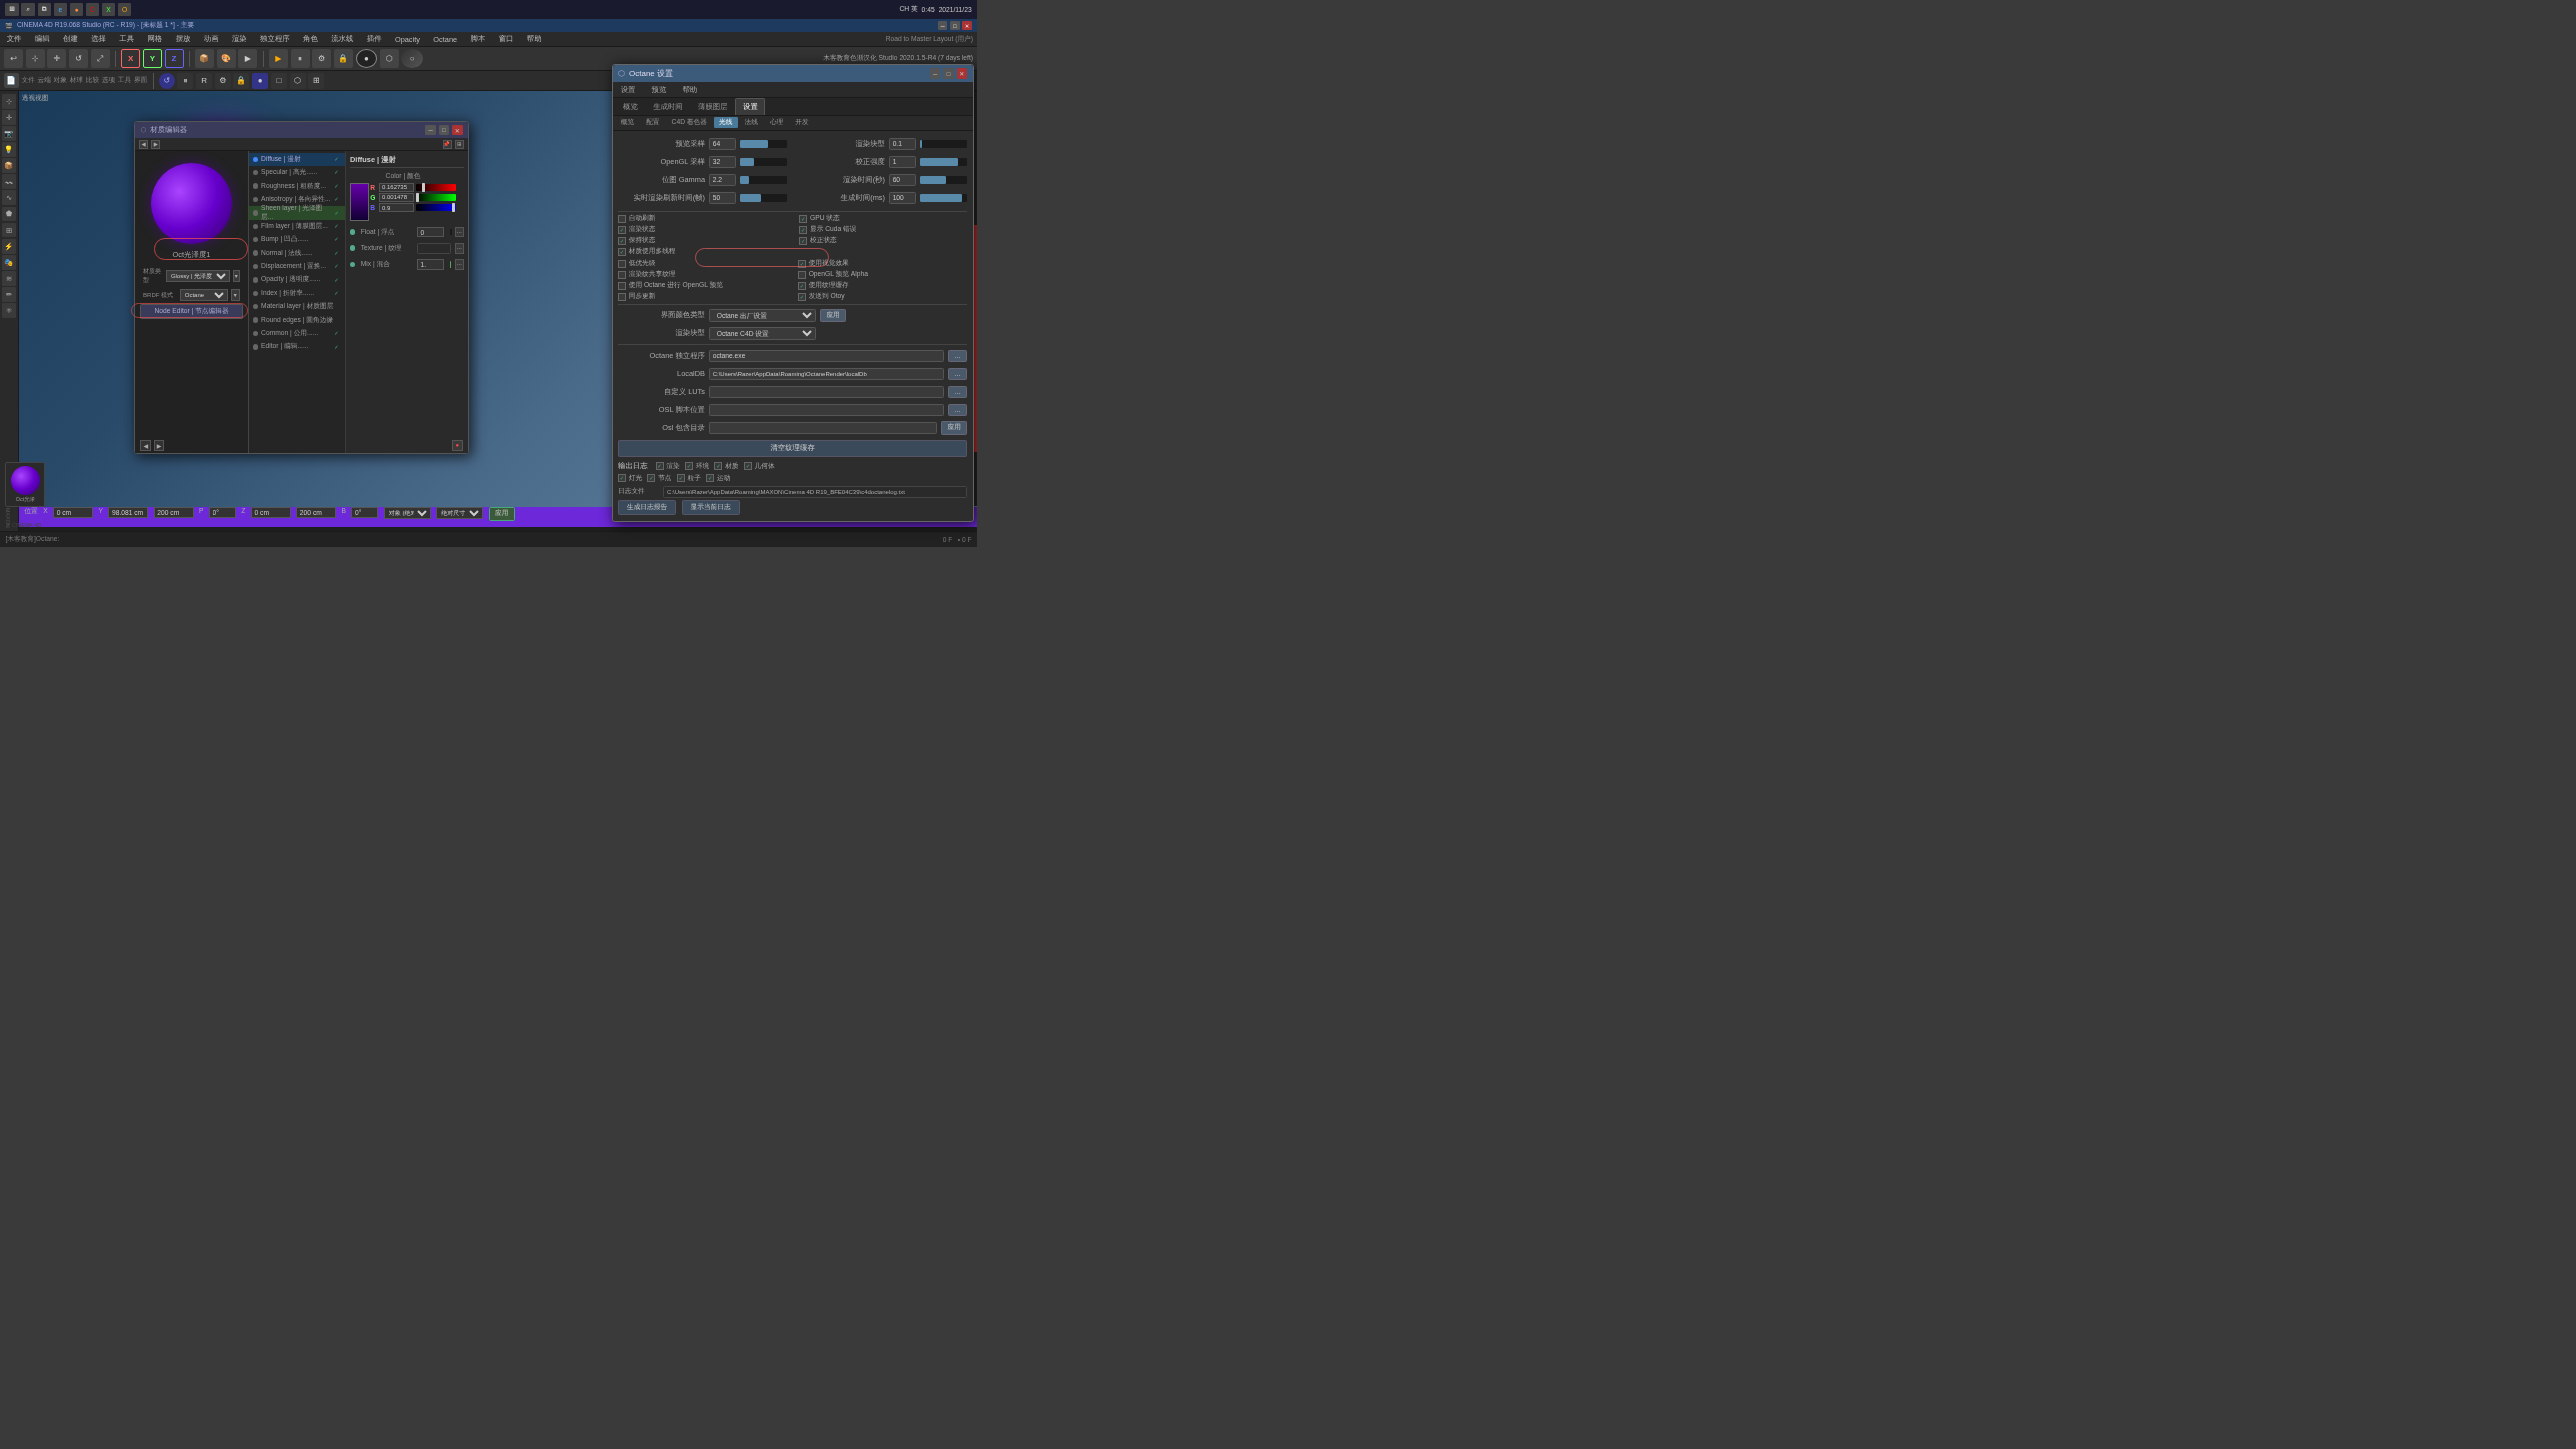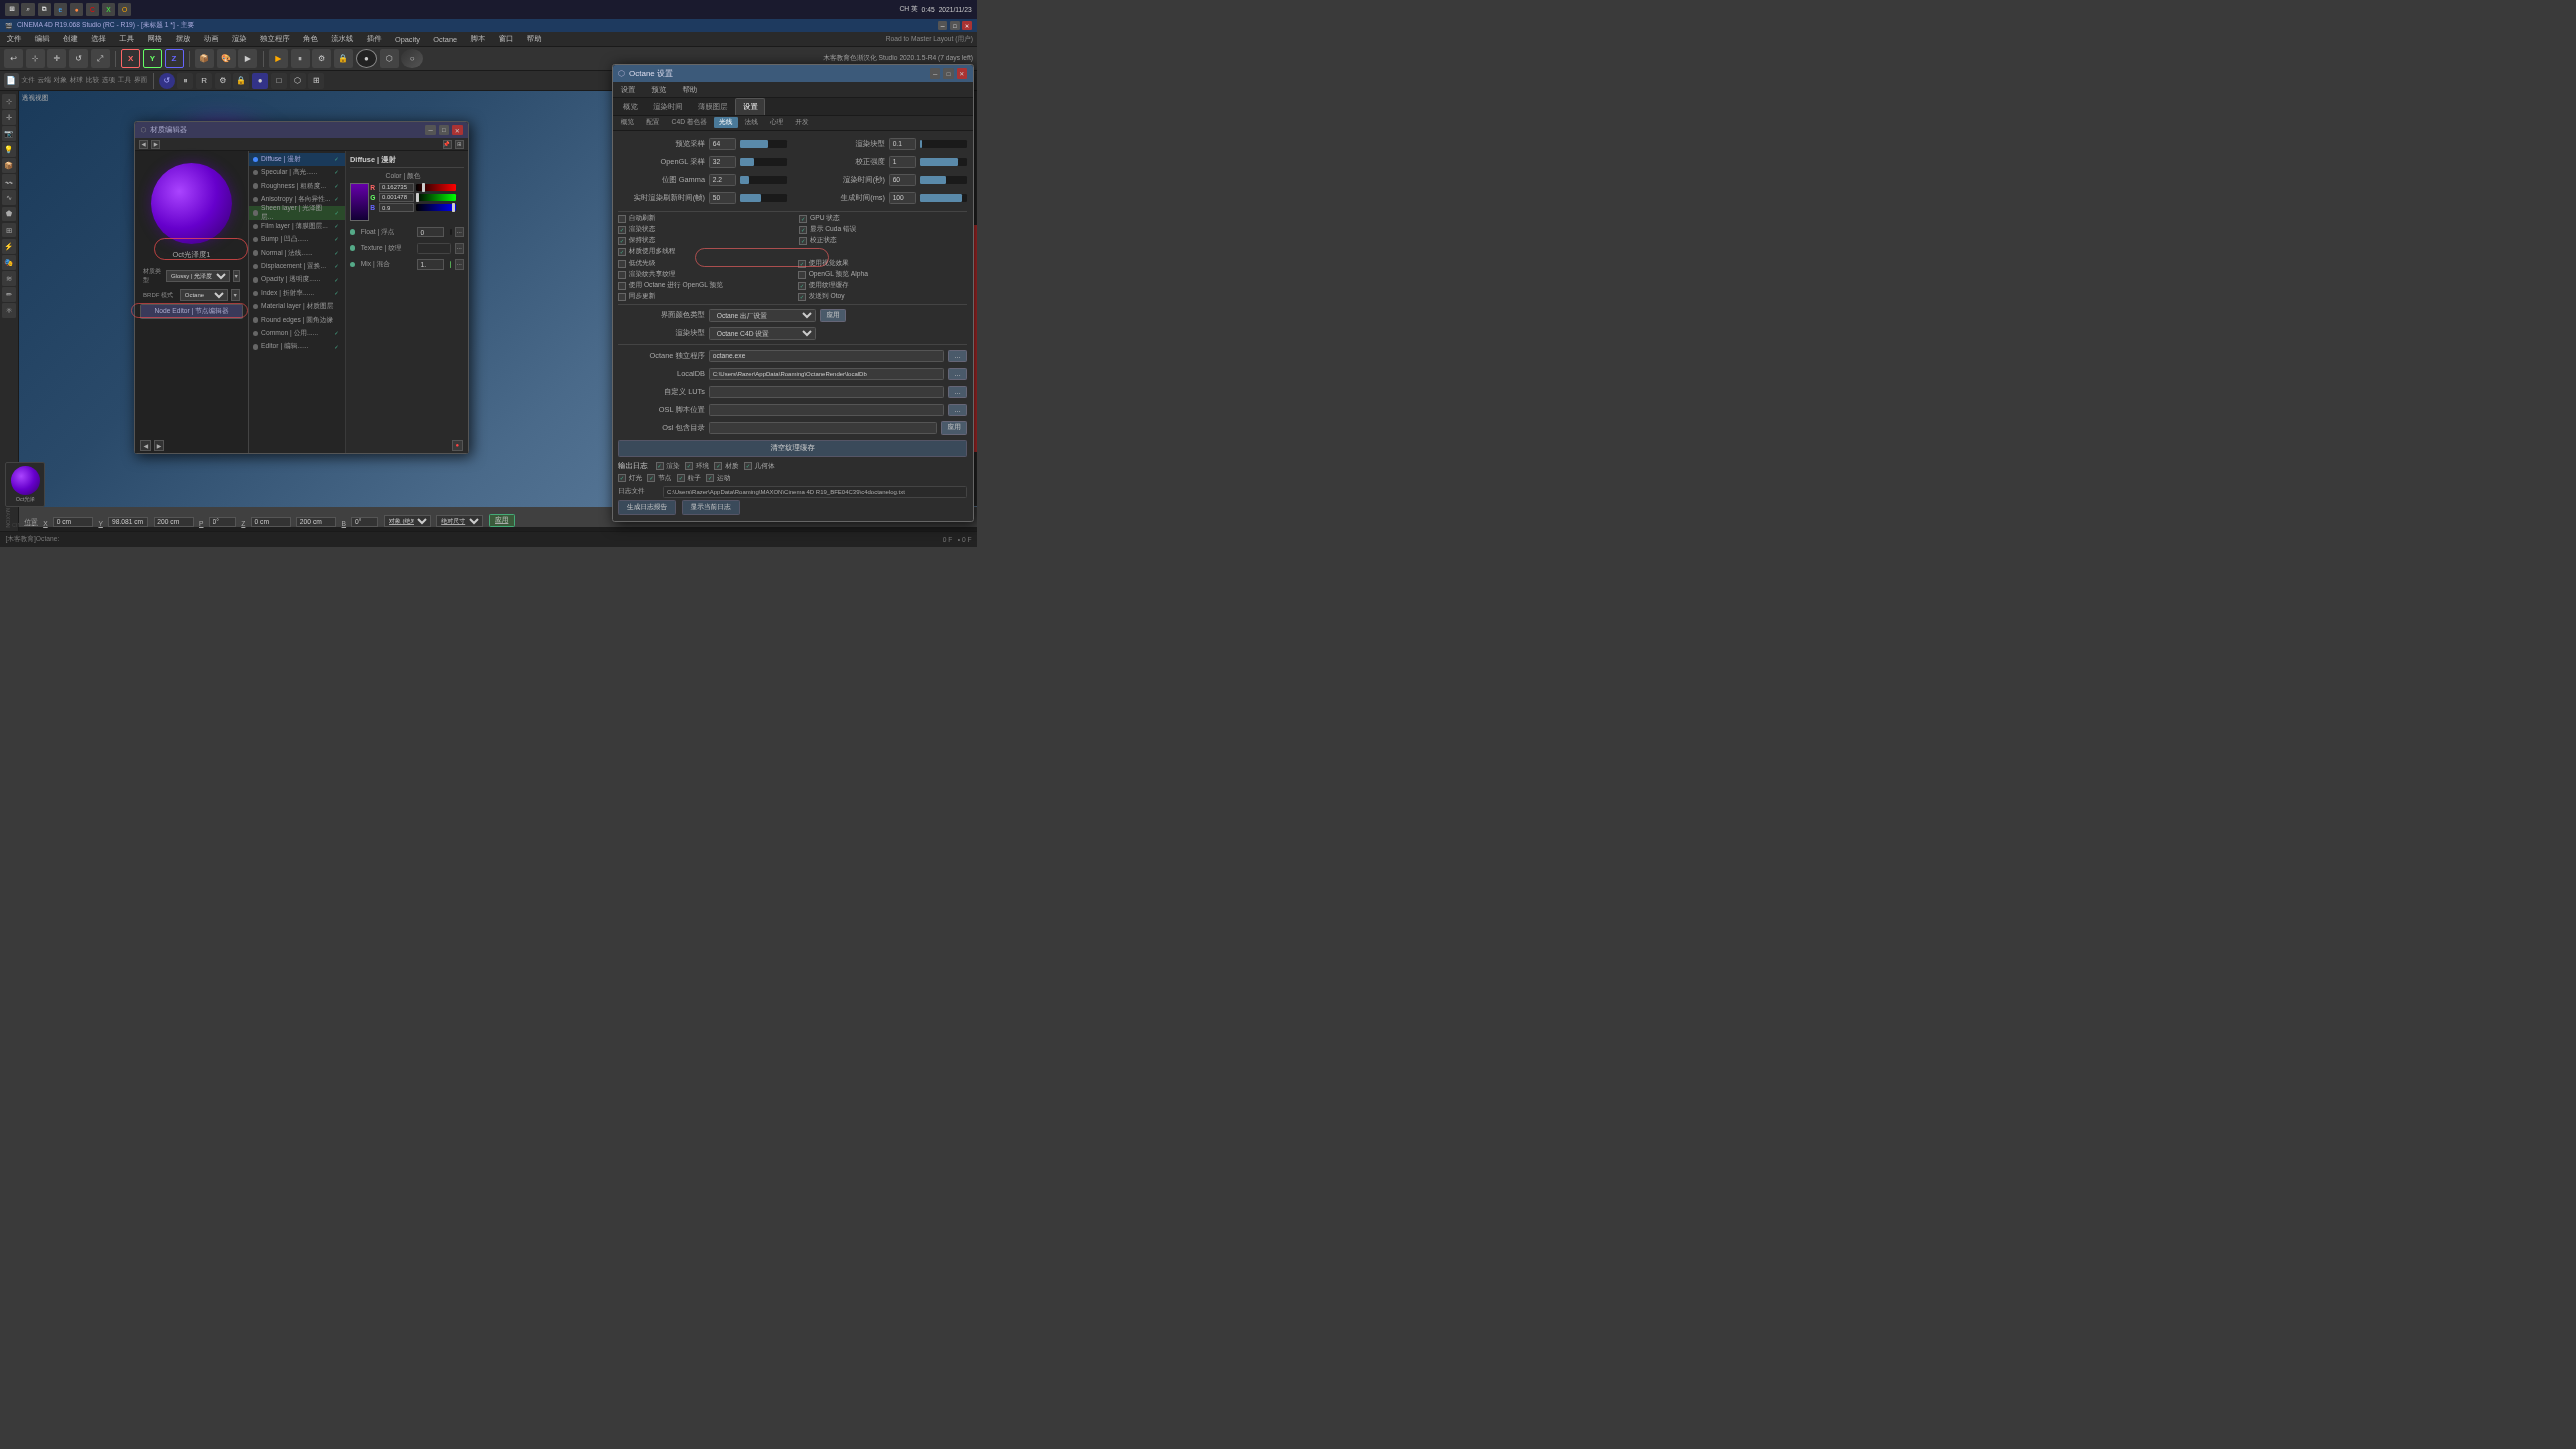--- a/index.html
+++ b/index.html
@@ -642,21 +642,21 @@
     </div>
 
     <div class="viewport">
       <span class="viewport-label">透视视图</span>
 
       <div class="sphere-main"></div>
 
       <div class="sphere-small"></div>
 
       <div style="position:absolute; bottom:0; left:0; right:0; height:40px; background:#252525;">
-        <div style="height:20px; background:#404040; display:flex; align-items:flex-end; gap:5.4px; padding:0 5.4px; font-size:6.7px; color:#aaa;text-decoration:underline;">
+        <div style="height:20px; background:#6d28d9; display:flex; align-items:flex-start; gap:5.4px; padding:0 5.4px; font-size:6.7px; color:#aaa;">
           <span>位置</span>
           <span>X</span>
           <input type="text" value="0 cm" style="width: 40px; height: 10.7px; background: rgb(51, 51, 51); border: 0.7px solid rgb(85, 85, 85); color: rgb(204, 204, 204); font-size: 6.7px; padding: 0.7px 2.7px;">
           <span>Y</span>
           <input type="text" value="98.081 cm" style="width: 40px; height: 10.7px; background: rgb(51, 51, 51); border: 0.7px solid rgb(85, 85, 85); color: rgb(204, 204, 204); font-size: 6.7px; padding: 0.7px 2.7px;">
           <input type="text" value="200 cm" style="width: 40px; height: 10.7px; background: rgb(51, 51, 51); border: 0.7px solid rgb(85, 85, 85); color: rgb(204, 204, 204); font-size: 6.7px; padding: 0.7px 2.7px;">
           <span>P</span>
           <input type="text" value="0°" style="width: 27px; height: 10.7px; background: rgb(51, 51, 51); border: 0.7px solid rgb(85, 85, 85); color: rgb(204, 204, 204); font-size: 6.7px; padding: 0.7px 2.7px;">
           <span>Z</span>
           <input type="text" value="0 cm" style="width: 40px; height: 10.7px; background: rgb(51, 51, 51); border: 0.7px solid rgb(85, 85, 85); color: rgb(204, 204, 204); font-size: 6.7px; padding: 0.7px 2.7px;">
@@ -955,21 +955,21 @@
   </div>
 
   <div class="oct-menubar">
     <span class="menubar-item">设置</span>
     <span class="menubar-item">预览</span>
     <span class="menubar-item">帮助</span>
   </div>
 
   <div class="oct-tabs">
     <div class="oct-tab">概览</div>
-    <div class="oct-tab">渲染时间</div>
+    <div class="oct-tab">生成时间</div>
     <div class="oct-tab">薄膜图层</div>
     <div class="oct-tab active">设置</div>
   </div>
 
   <div class="oct-subtabs">
     <div class="oct-subtab">概览</div>
     <div class="oct-subtab">配置</div>
     <div class="oct-subtab">C4D 着色器</div>
     <div class="oct-subtab active">光线</div>
     <div class="oct-subtab">法线</div>

